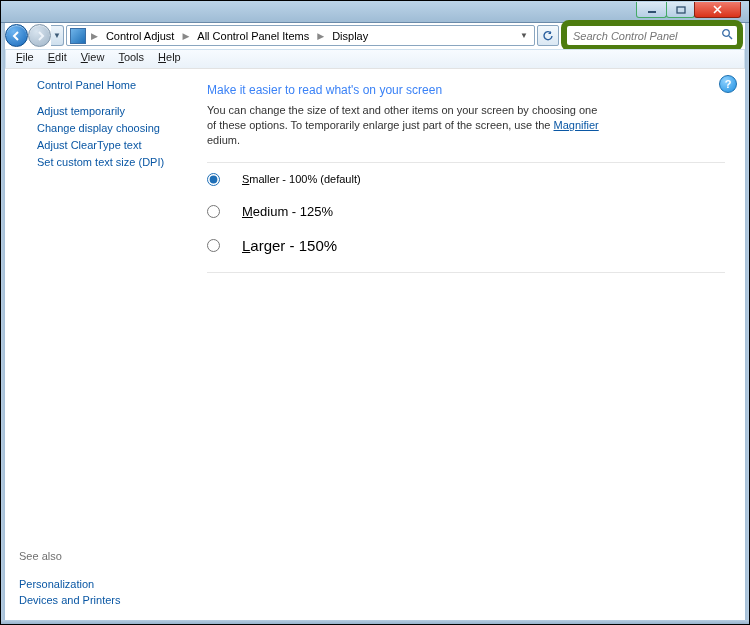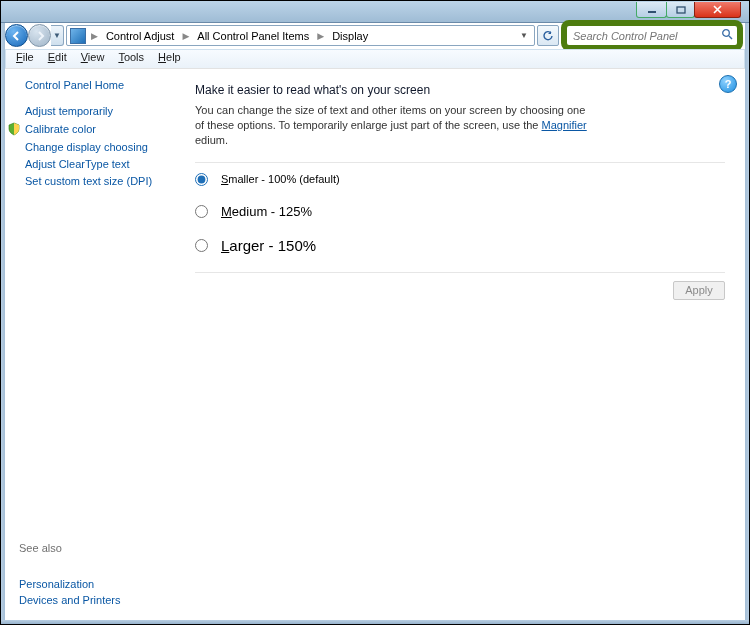--- a/index.html
+++ b/index.html
@@ -34,39 +34,39 @@
   .searchbox{width:162px;height:19px;border:6px solid #4d7c0f;background:#fff;border-radius:8px;display:flex;align-items:center;padding:0 4px}
   .searchbox input{border:none;outline:none;flex:1;font:inherit;font-style:italic;color:#7d7d7d;background:transparent}
   .searchbox .sicon{color:#3b6ea8;font-size:12px}
   
   .menubar{position:absolute;left:4px;right:4px;top:48px;height:18px;background:linear-gradient(#f7fbff,#eaf2f9);
     border:1px solid #cfe0ee;display:flex;align-items:flex-start;padding-left:4px;gap:2px;font-size:11px}
   .menubar span{padding:1px 6px;color:#1a1a1a}
   .menubar span u{text-decoration:underline}
   
   .client{position:absolute;left:4px;right:4px;top:67px;bottom:4px;background:#fff;display:flex;border-top:1px solid #e2e2e2}
-  .sidebar{width:150px;padding:10px 8px 4px 20px;font-size:11px;position:relative}
+  .sidebar{width:150px;padding:10px 8px 4px 32px;font-size:11px;position:relative}
   .cphome{color:#0a57a4;font-size:11px;margin-bottom:14px}
   .sidelink{color:#0a57a4;margin:5px 0;display:flex;align-items:center;gap:4px}
   .sidelink .ico{width:14px;height:14px;flex:none}
   .seealso{position:absolute;left:14px;bottom:10px;color:#6e6e6e}
-  .seealso .hdr{color:#6e6e6e;margin-bottom:24px}
+  .seealso .hdr{color:#6e6e6e;margin-bottom:16px}
   .seealso div{color:#0a57a4;margin:4px 0}
   .seealso .hdr{color:#707070}
   
   .main{flex:1;padding:12px 20px 8px 12px;position:relative}
   .helpbtn{position:absolute;right:8px;top:6px;width:16px;height:16px;border-radius:50%;
     background:radial-gradient(circle at 35% 30%,#8fd2ff,#1f8fe0);color:#fff;font-weight:bold;font-size:11px;
     display:flex;align-items:center;justify-content:center;border:1px solid #1a6fb0}
-  h1.title{color:#0f172a;font-size:12px;font-weight:normal;margin:2px 0 6px 0}
+  h1.title{color:#3b82f6;font-size:12px;font-weight:normal;margin:2px 0 6px 0}
   .desc{color:#333;font-size:11px;line-height:1.35;margin-bottom:14px;max-width:400px}
   .desc a{color:#0a57a4;text-decoration:underline}
   .optgrid{display:flex;gap:30px;border-top:1px solid #e6e6e6;padding-top:10px}
   .radios{display:flex;flex-direction:column;gap:18px;width:190px}
-  .radio{display:flex;align-items:center;gap:13px;font-size:11px}
+  .radio{display:flex;align-items:center;gap:22px;font-size:11px}
   .radio.big1{font-size:13px}
   .radio.big2{font-size:15px}
   .radio input{margin:0;accent-color:#1f6fb7}
   .previewcol{flex:1}
   .previewlbl{font-size:11px;color:#333;margin-bottom:8px}
   .previewimg{width:114px;height:78px;border:1px solid #5874a8;background:#3f5f9d;position:relative;
     box-shadow:1px 1px 3px rgba(0,0,0,.3);margin-top:4px}
   .previewimg .desk{position:absolute;inset:3px;background:#4a6cab}
   .previewimg .win1{position:absolute;left:18px;top:6px;width:70px;height:38px;background:#e8eef6;border:1px solid #9cb2d3}
   .previewimg .win1::before{content:"";position:absolute;left:0;right:0;top:0;height:7px;background:linear-gradient(#cdd9ea,#b9c9e1)}
@@ -166,29 +166,20 @@
   </div>
 
   <div class="client">
 
     <div class="sidebar">
       <div class="cphome">Control Panel Home</div>
       <div class="sidelink">
         <span>Adjust temporarily</span>
       </div>
       <div class="sidelink">
-        <span class="ico" style="margin-left:-18px">
-          <svg width="14" height="14">
-              <path d="M7 1 L12 3 V7 C12 10 9 12 7 13 C5 12 2 10 2 7 V3 Z" fill="#5cb030" stroke="#2f7a12" stroke-width=".6"></path>
-              <path d="M7 1 L12 3 V7 C12 10 9 12 7 13 V1 Z" fill="#ffd34d"></path>
-            </svg>
-        </span>
-        <span>Calibrate color</span>
-      </div>
-      <div class="sidelink">
         <span>Change display choosing</span>
       </div>
       <div class="sidelink">
         <span>Adjust ClearType text</span>
       </div>
       <div class="sidelink">
         <span>Set custom text size (DPI)</span>
       </div>
 
       <div class="seealso">
@@ -216,18 +207,15 @@
             <span><u>M</u>edium - 125%</span>
           </label>
           <label class="radio big2">
             <input type="radio" name="dpi" style="">
             <span><u>L</u>arger - 150%</span>
           </label>
         </div>
       </div>
 
       <hr class="hr2">
-      <div class="applyrow">
-        <button class="applybtn" disabled="">Apply</button>
-      </div>
     </div>
   </div>
 </div>
 
 </body></html>

